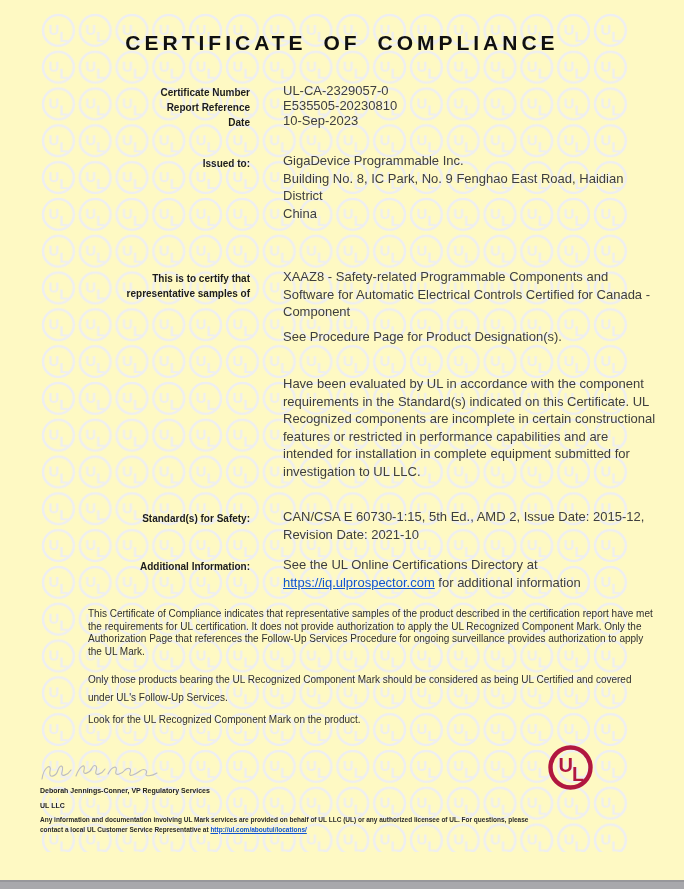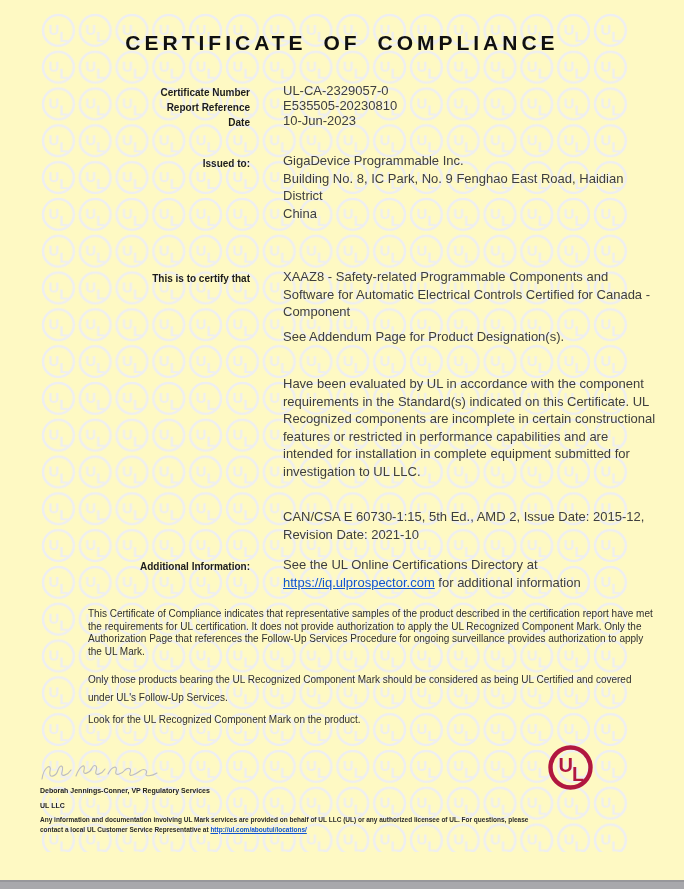--- a/index.html
+++ b/index.html
@@ -66,37 +66,39 @@
 
   <div class="content">
 
     <div class="title">CERTIFICATE OF COMPLIANCE</div>
 
     <div class="lbl" style="top:85px">Certificate Number</div>
     <div class="val" style="top:82px">UL-CA-2329057-0</div>
     <div class="lbl" style="top:100px">Report Reference</div>
     <div class="val" style="top:97px">E535505-20230810</div>
     <div class="lbl" style="top:115px">Date</div>
-    <div class="val" style="top:112px">10-Jun-2023</div>
+    <div class="val" style="top:112px">10-Sep-2023</div>
 
     <div class="lbl" style="top:156px">Issued to:</div>
     <div class="val" style="top:152px">
       <div>GigaDevice Programmable Inc.</div>
       <div>Building No. 8, IC Park, No. 9 Fenghao East Road, Haidian District</div>
       <div>China</div>
     </div>
 
     <div class="lbl" style="top:271px">This is to certify that</div>
+    <div class="lbl" style="top:286px">representative samples of</div>
     <div class="val" style="top:268px">
       <div>XAAZ8 - Safety-related Programmable Components and Software for Automatic Electrical Controls Certified for Canada - Component</div>
-      <div class="addendum">See Addendum Page for Product Designation(s).</div>
+      <div class="addendum">See Procedure Page for Product Designation(s).</div>
     </div>
 
     <div class="val" style="top:375px">Have been evaluated by UL in accordance with the component requirements in the Standard(s) indicated on this Certificate. UL Recognized components are incomplete in certain constructional features or restricted in performance capabilities and are intended for installation in complete equipment submitted for investigation to UL LLC.</div>
 
+    <div class="lbl" style="top:511px">Standard(s) for Safety:</div>
     <div class="val" style="top:508px">CAN/CSA E 60730-1:15, 5th Ed., AMD 2, Issue Date: 2015-12, Revision Date: 2021-10</div>
 
     <div class="lbl" style="top:559px">Additional Information:</div>
     <div class="val" style="top:556px">
       <div>See the UL Online Certifications Directory at</div>
       <div><a class="link">https://iq.ulprospector.com</a><span> for additional information</span></div>
     </div>
 
     <div class="disc" style="top:608px">This Certificate of Compliance indicates that representative samples of the product described in the certification report have met the requirements for UL certification. It does not provide authorization to apply the UL Recognized Component Mark. Only the Authorization Page that references the Follow-Up Services Procedure for ongoing surveillance provides authorization to apply the UL Mark.</div>
     <div class="disc" style="top:714px">Look for the UL Recognized Component Mark on the product.</div>

